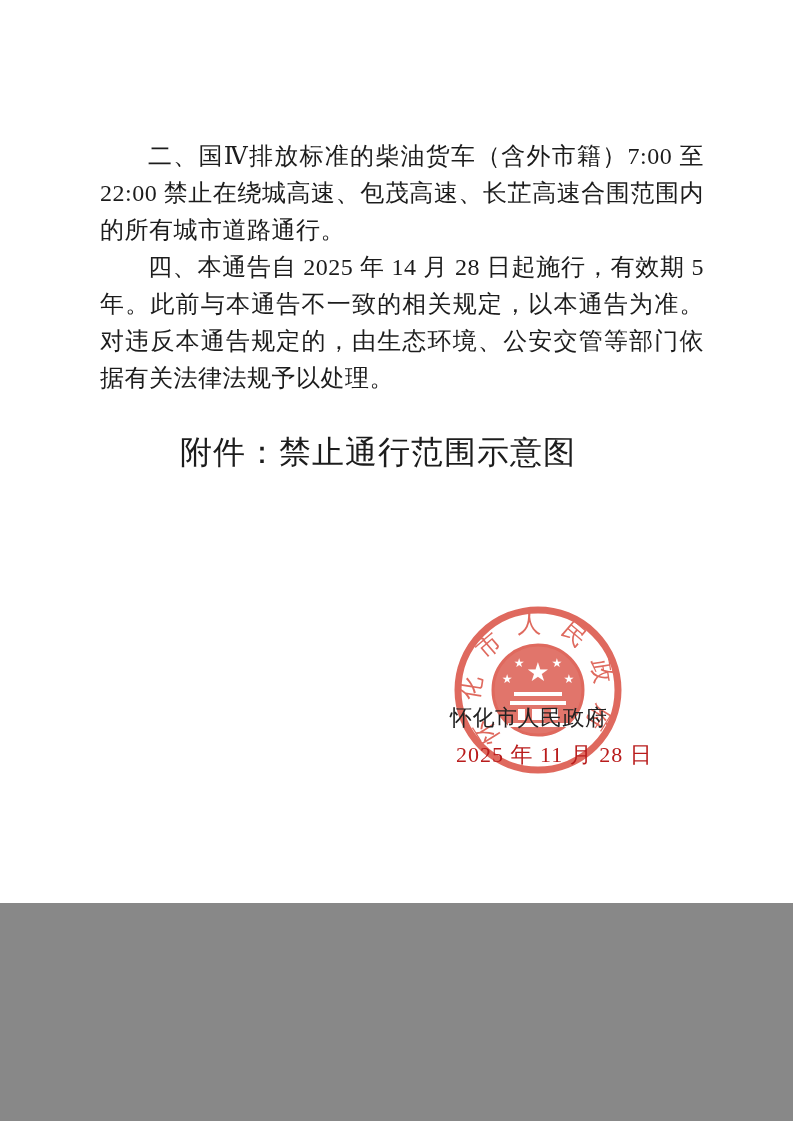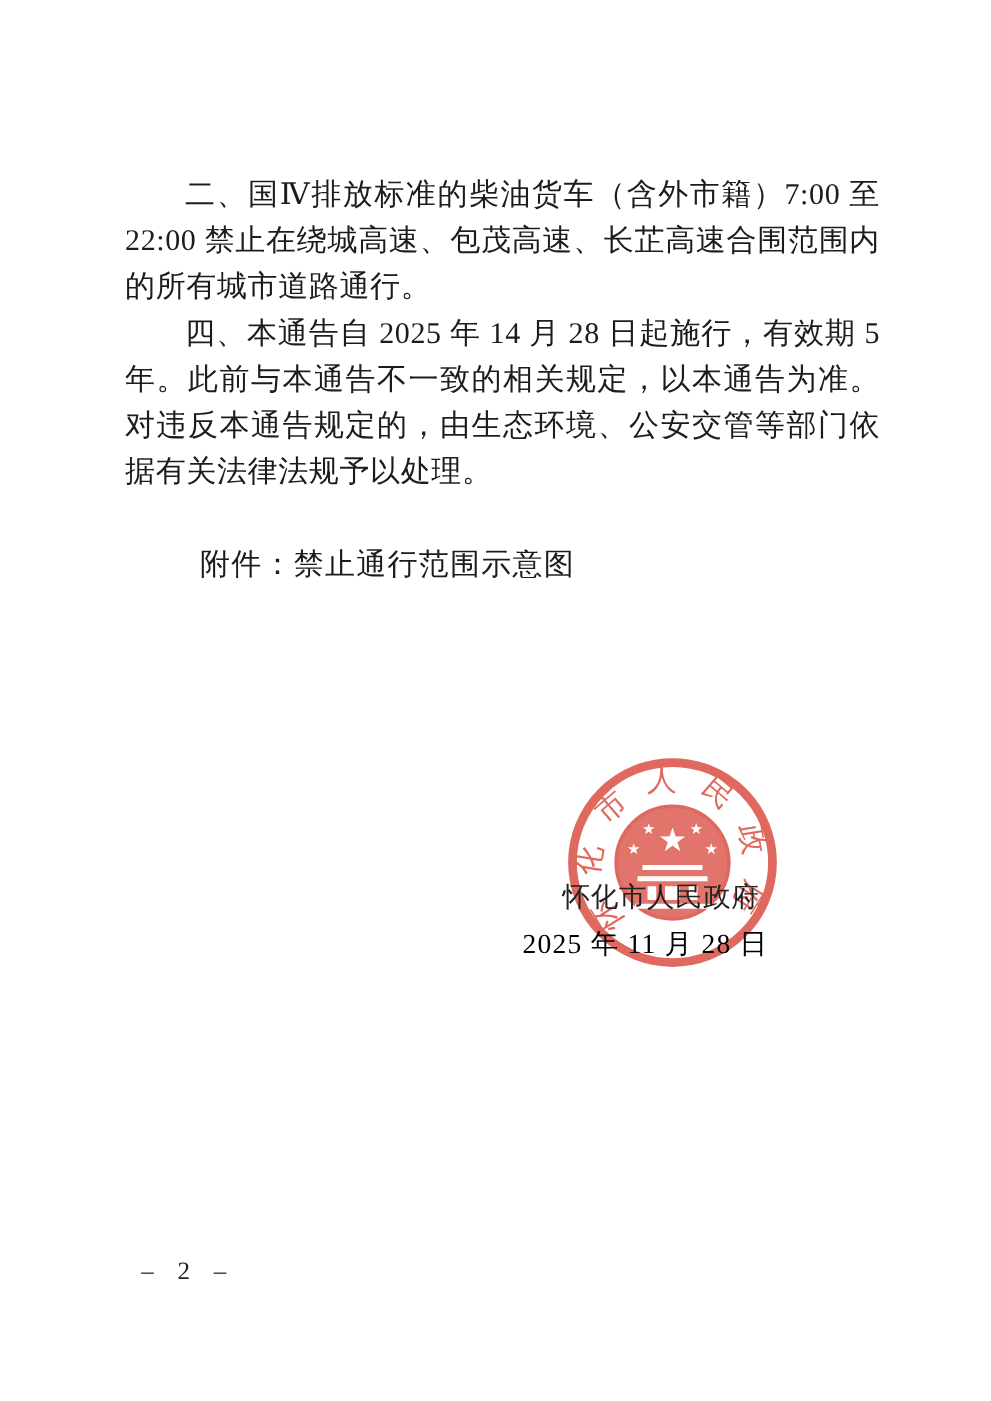--- a/index.html
+++ b/index.html
@@ -1,19 +1,19 @@
 <!DOCTYPE html>
 <html><head>
 <meta charset="utf-8">
 <style>
   html, body { margin: 0; padding: 0; background: #888; }
   .page {
     position: relative;
     width: 793px;
-    height: 1121px;
+    height: 903px;
     margin: 0 auto;
     background: #ffffff;
     overflow: hidden;
     font-family: "Liberation Serif", "DejaVu Serif", serif;
     color: #1c1c1c;
   }
   .content {
     position: absolute;
     left: 100px;
     top: 138px;
@@ -22,21 +22,21 @@
   .par {
     margin: 0;
     font-size: 24px;
     line-height: 37px;
     text-align: justify;
     text-indent: 2em;
     letter-spacing: 0.5px;
   }
   .attachment {
     margin: 37px 0 0 0;
-    font-size: 24px;
+    font-size: 32px;
     line-height: 37px;
     text-indent: 2.5em;
     letter-spacing: 1px;
     font-family: Liberation Serif, serif;
   }
   .seal-wrap {
     position: absolute;
     left: 448px;
     top: 600px;
     width: 180px;
@@ -52,26 +52,26 @@
     position: absolute;
     left: 450px;
     top: 703px;
     z-index: 2;
     font-size: 22px;
     letter-spacing: 0.5px;
     color: #222;
   }
   .issue-date {
     position: absolute;
-    left: 418px;
+    left: 456px;
     top: 740px;
     z-index: 2;
     font-size: 22px;
     letter-spacing: 1px;
-    color: #000000;
+    color: #b91c1c;
   }
   .page-number {
     position: absolute;
     left: 113px;
     top: 1006px;
     font-size: 20px;
     letter-spacing: 7px;
     color: #222;
   }
 </style>

